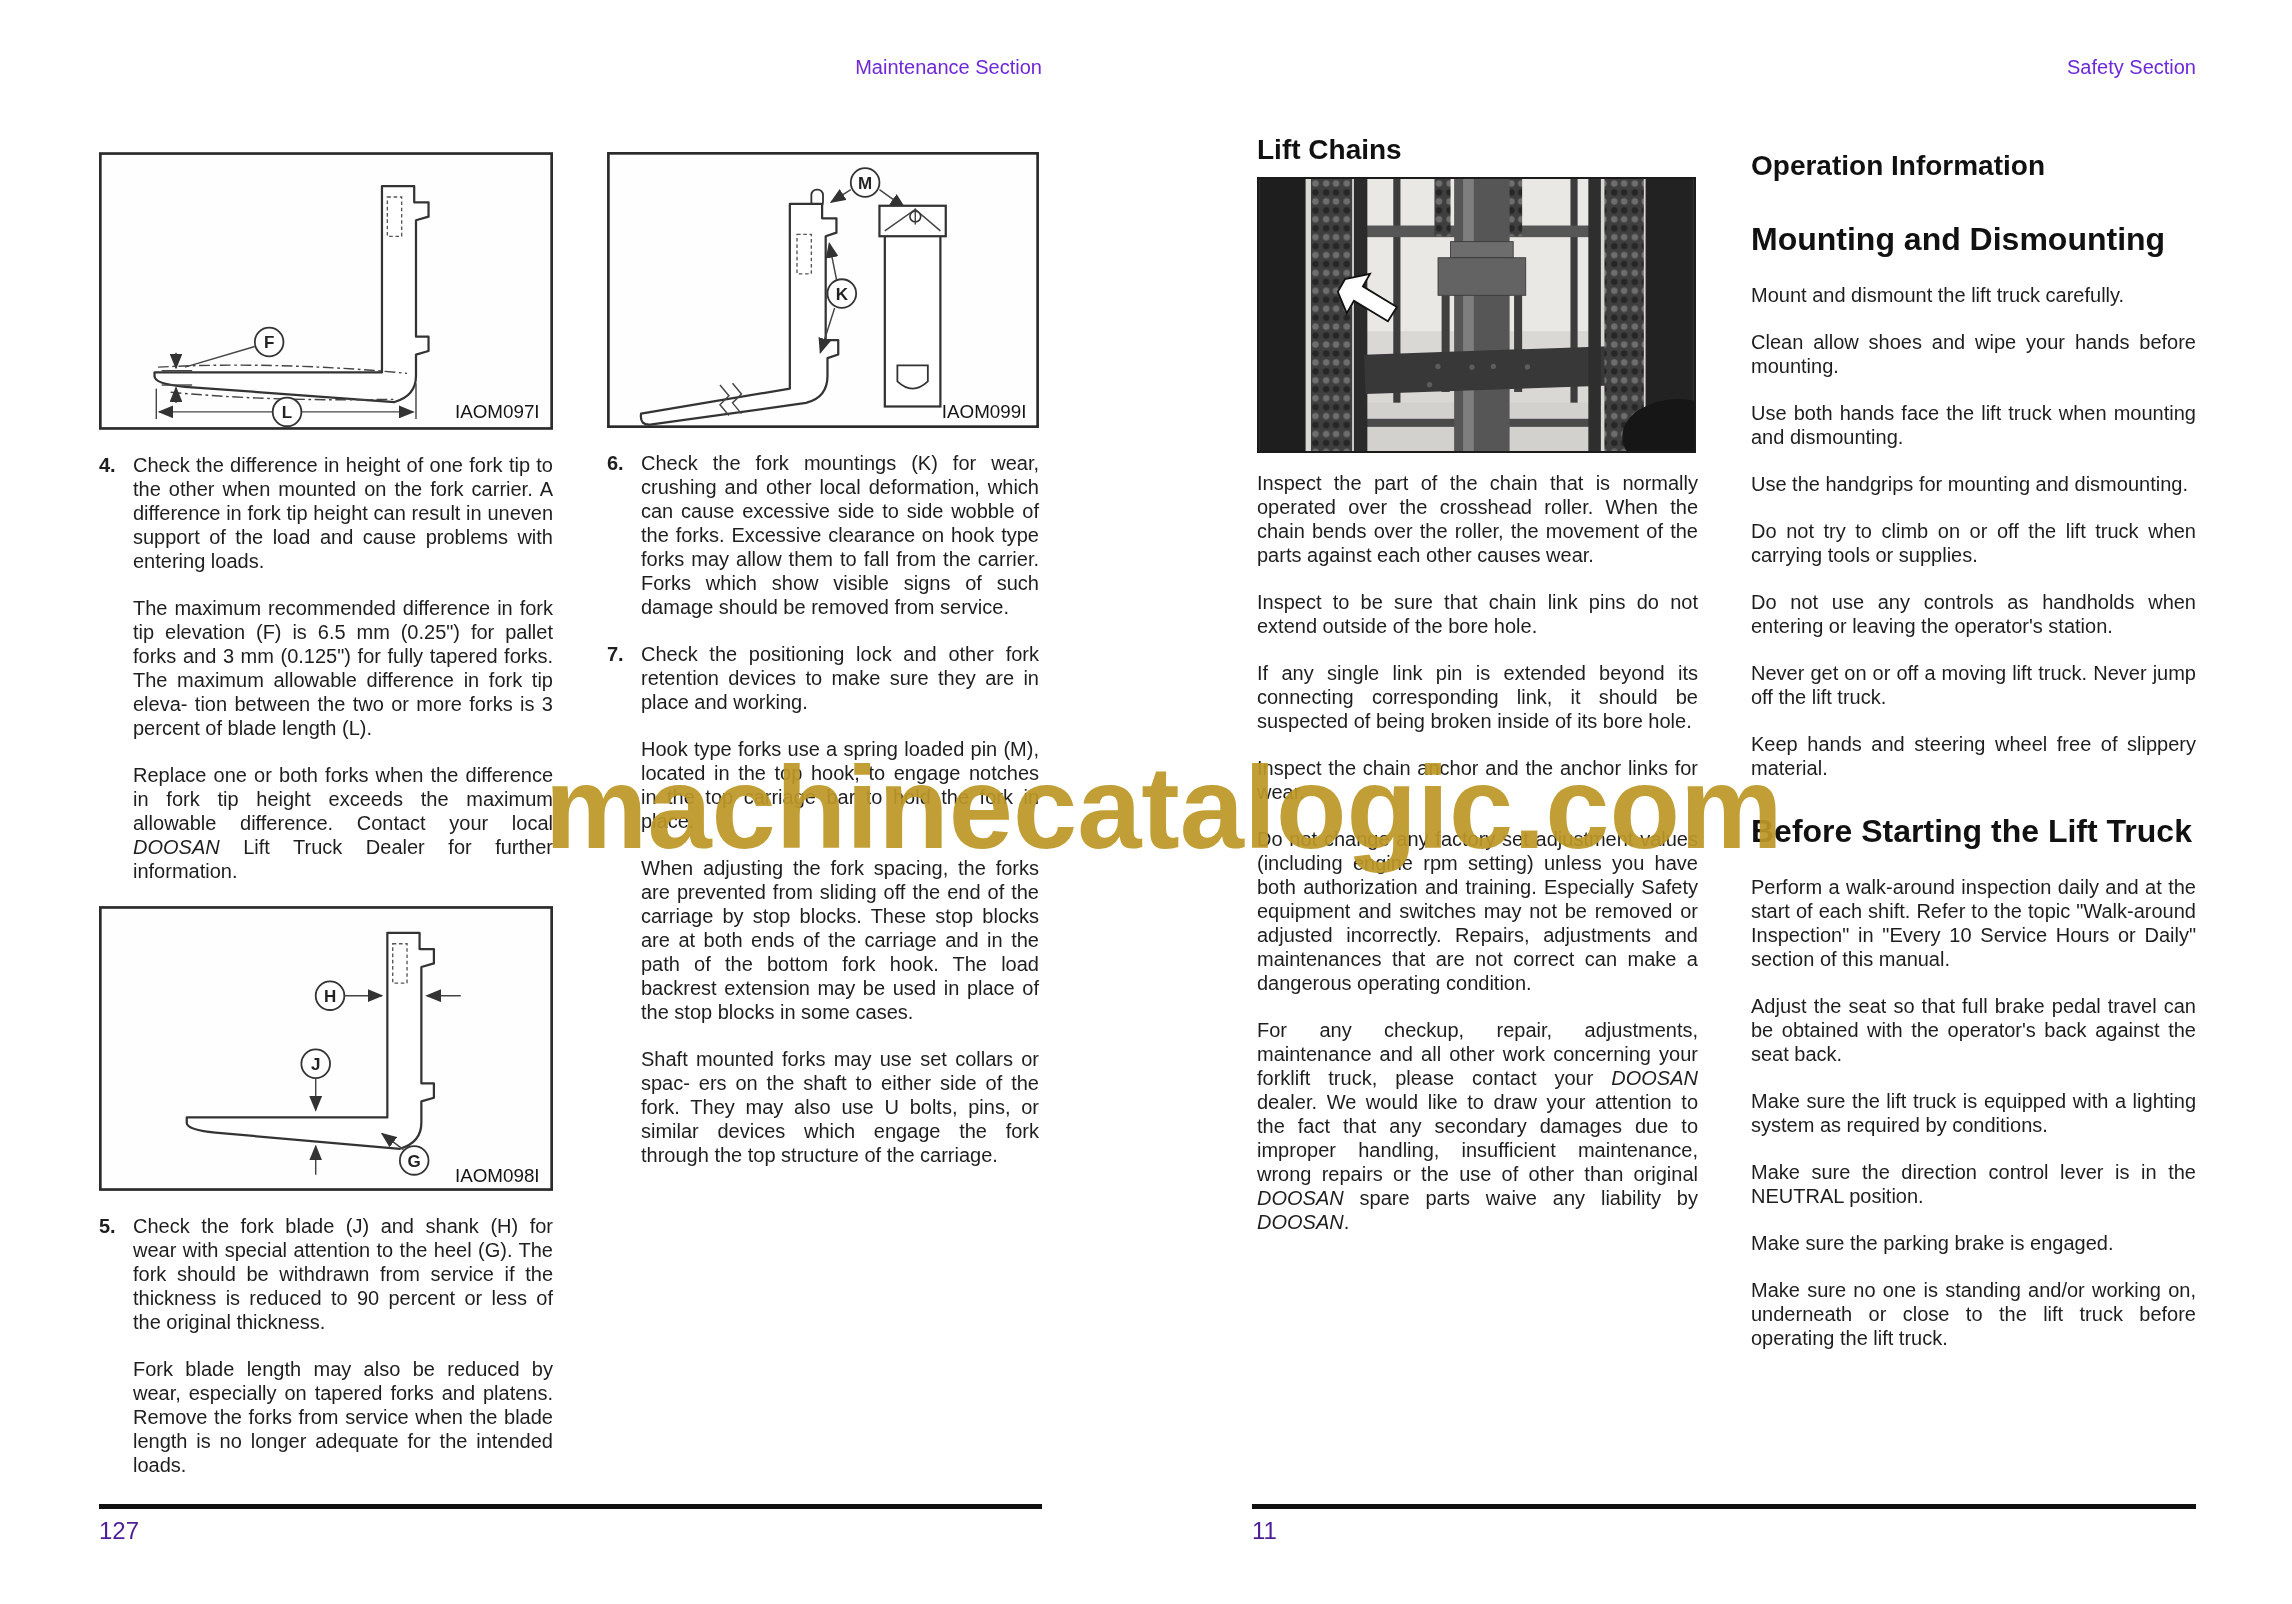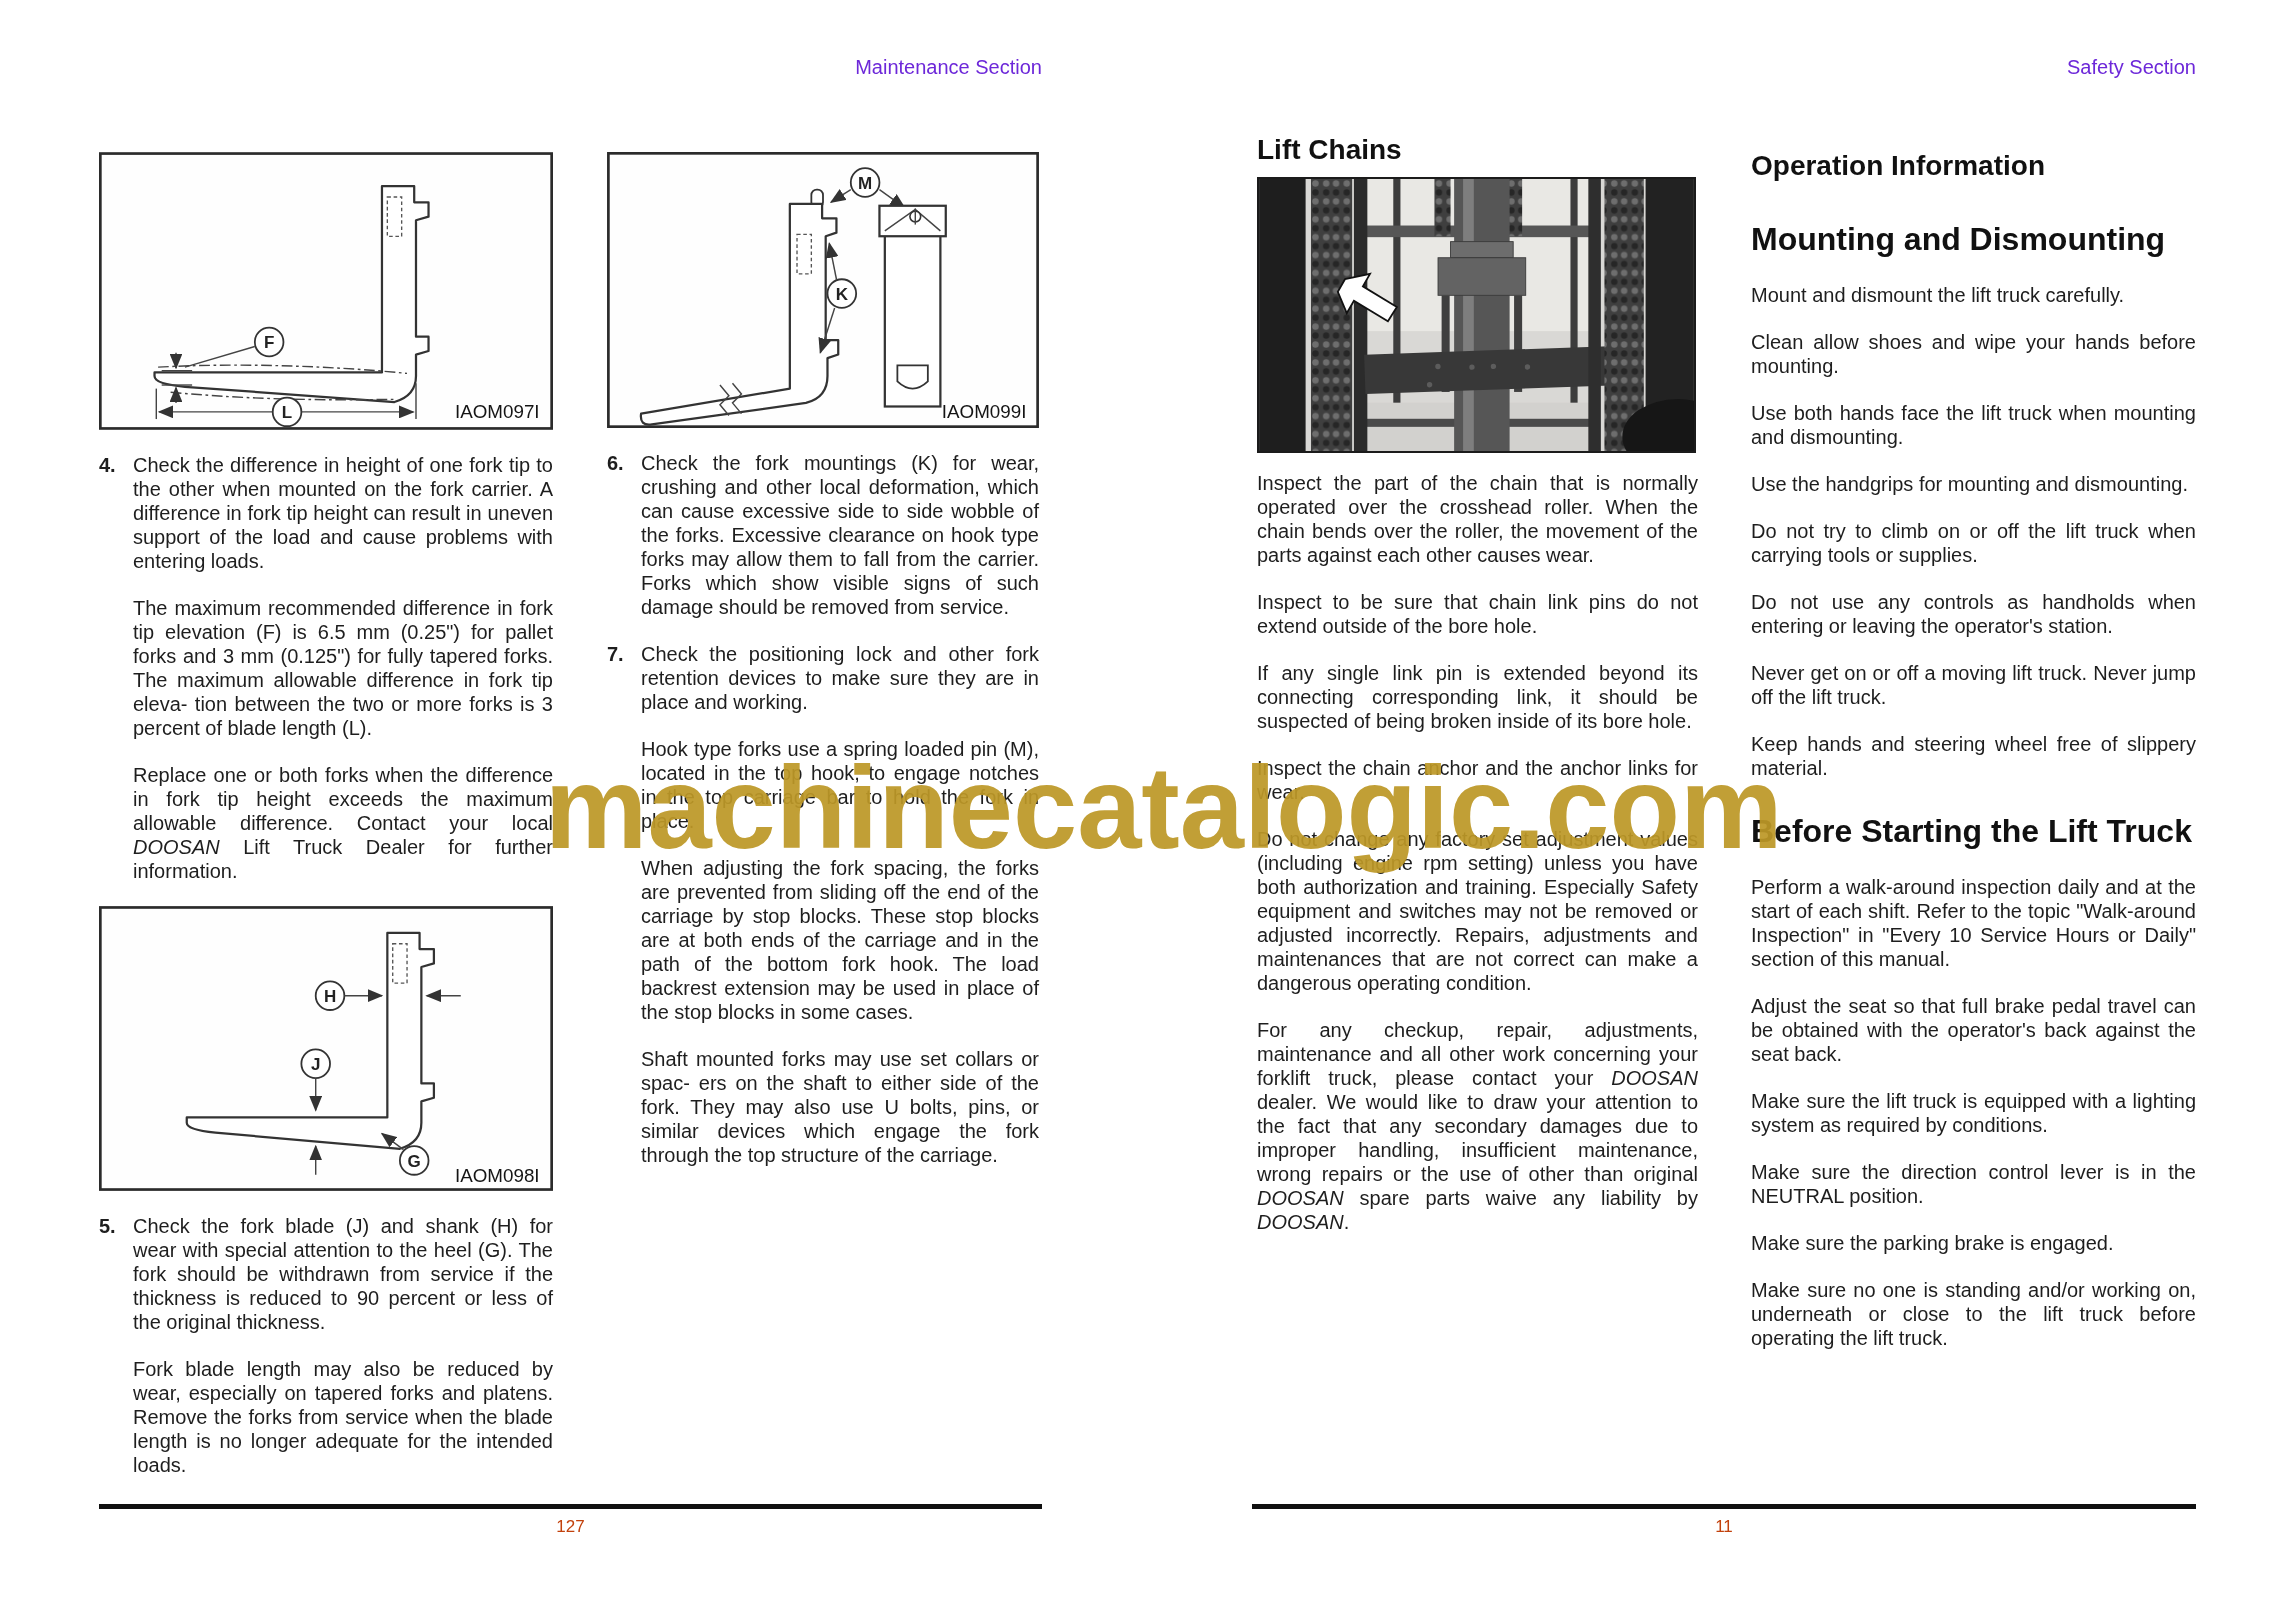--- a/index.html
+++ b/index.html
@@ -14,21 +14,21 @@
   .num{width:34px;flex:none;font-weight:bold;font-size:20px;line-height:24px;}
   .itext{flex:1;min-width:0;}
   .h1{font-size:28px;font-weight:bold;margin:0 0 39px 0;color:#111;}
   .h1.tight{margin-bottom:10.7px;}
   .h2{font-size:32px;font-weight:bold;margin:0 0 25px 0;color:#111;}
   .h2.spaced{margin-top:33px;}
   figure{margin:0 0 23px 0;position:relative;}
   .figsvg{display:block;}
   .photo{border:2.7px solid #1b1b1b;display:block;}
   .rule{position:absolute;height:4.5px;background:#101010;}
-  .pnum{position:absolute;text-align:center;font-size:17px;color:#c2410c;}
+  .pnum{position:absolute;font-size:24px;color:#4c1d95;}
   .wm{position:absolute;left:543px;top:715px;z-index:50;pointer-events:none;opacity:.93;}
   svg text.cap{font-family:"Liberation Sans",sans-serif;font-size:21px;fill:#141414;}
   svg text.lbl{font-family:"Liberation Sans",sans-serif;font-size:19px;font-weight:bold;fill:#222;}
   svg .outline{stroke:#333;stroke-width:2.5;fill:#ffffff;stroke-linejoin:round;}
   svg .thin{stroke:#444;stroke-width:1.6;fill:none;}
 </style>
 </head>
 <body>
 
 <div class="canvas">

